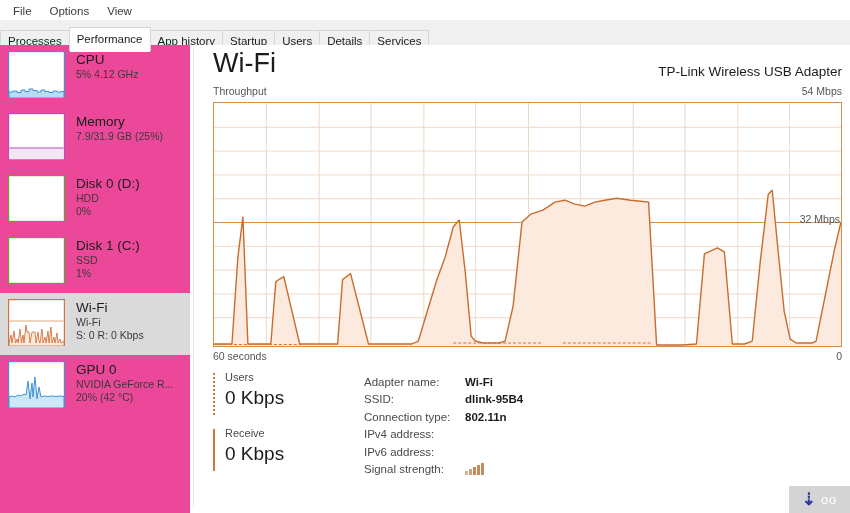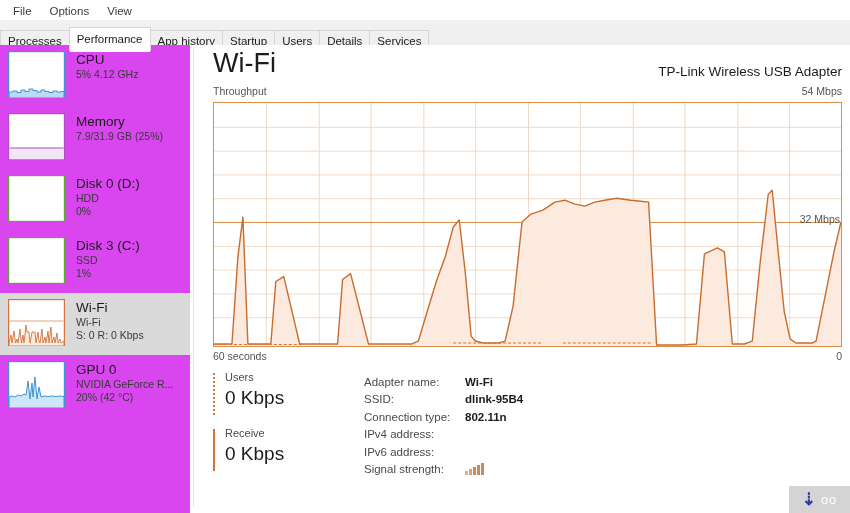--- a/index.html
+++ b/index.html
@@ -57,21 +57,21 @@
 
   
   .content{
     position:absolute;left:0;top:45px;width:850px;height:468px;
     background:#fff;
   }
 
   
   .sidebar{
     position:absolute;left:0;top:0;width:190px;height:468px;
-    background:#d946ef;overflow:hidden;
+    background:#ec4899;overflow:hidden;
   }
   .sb-row{
     display:flex;align-items:flex-start;
     height:62px;padding:6px 0 0 8px;box-sizing:border-box;
     cursor:default;
   }
   .sb-row.selected{background:#dadada;}
   .thumb{
     width:57px;height:47px;box-sizing:border-box;
     background:#fff;position:relative;overflow:hidden;flex:0 0 auto;
@@ -222,21 +222,21 @@
         </div>
       </div>
 
       <div class="sb-row">
         <div class="thumb">
           <svg viewBox="0 0 57 47" preserveAspectRatio="none">
             <rect x="0.5" y="0.5" width="56" height="46" fill="#fff" stroke="#5bab2d" stroke-width="1.4"></rect>
           </svg>
         </div>
         <div class="sb-text">
-          <div class="sb-title">Disk 3 (C:)</div>
+          <div class="sb-title">Disk 1 (C:)</div>
           <div class="sb-sub">SSD</div>
           <div class="sb-sub">1%</div>
         </div>
       </div>
 
       <div class="sb-row selected">
         <div class="thumb">
           <svg viewBox="0 0 57 47" preserveAspectRatio="none">
             <rect x="0.5" y="0.5" width="56" height="46" fill="#fff" stroke="#d2743c" stroke-width="1.4"></rect>
             <line x1="1.4" y1="22" x2="55.6" y2="22" stroke="#e0a87c" stroke-width="1"></line>

